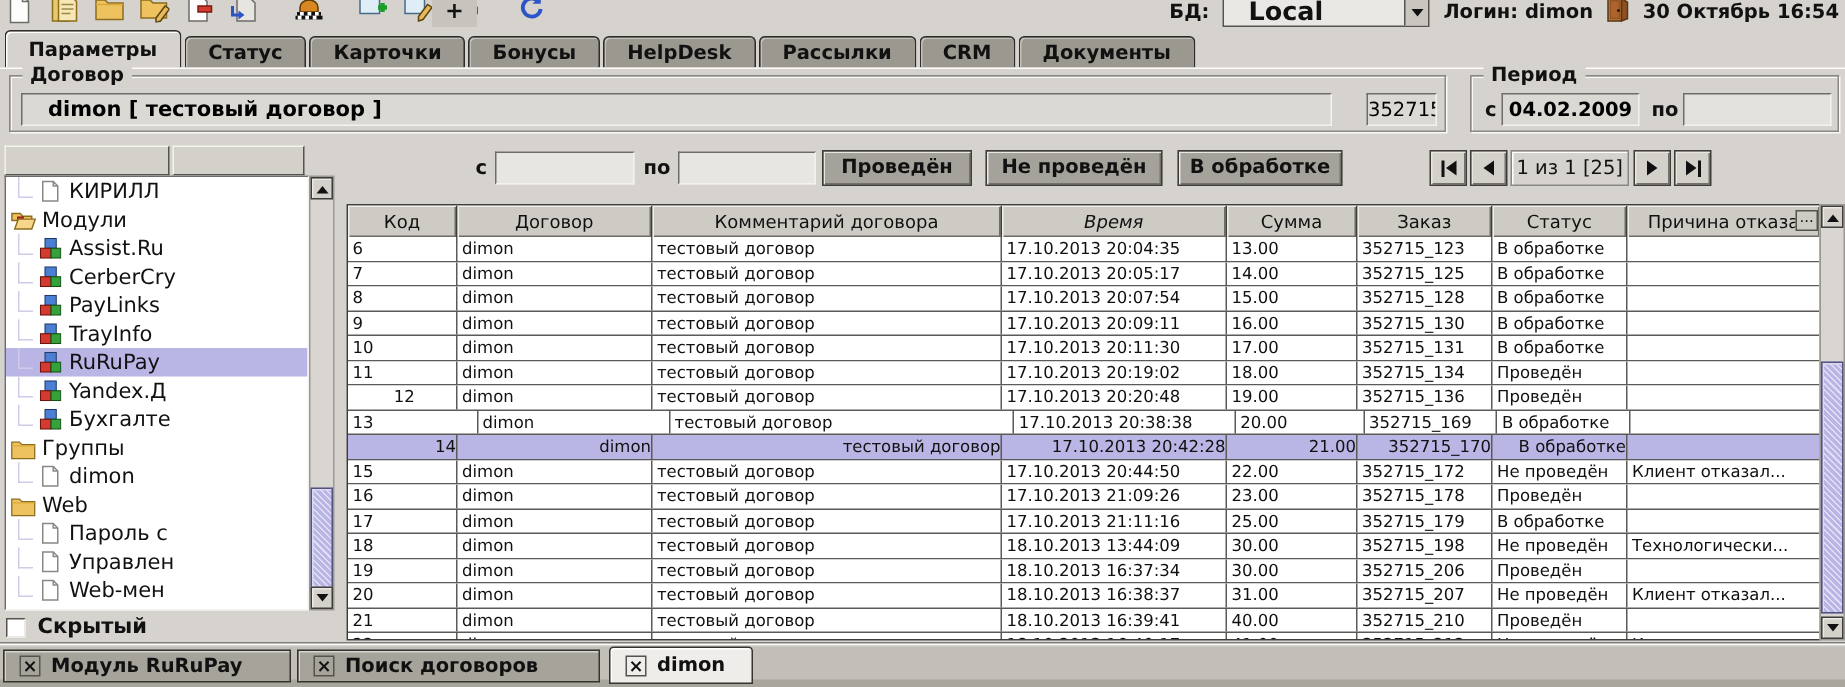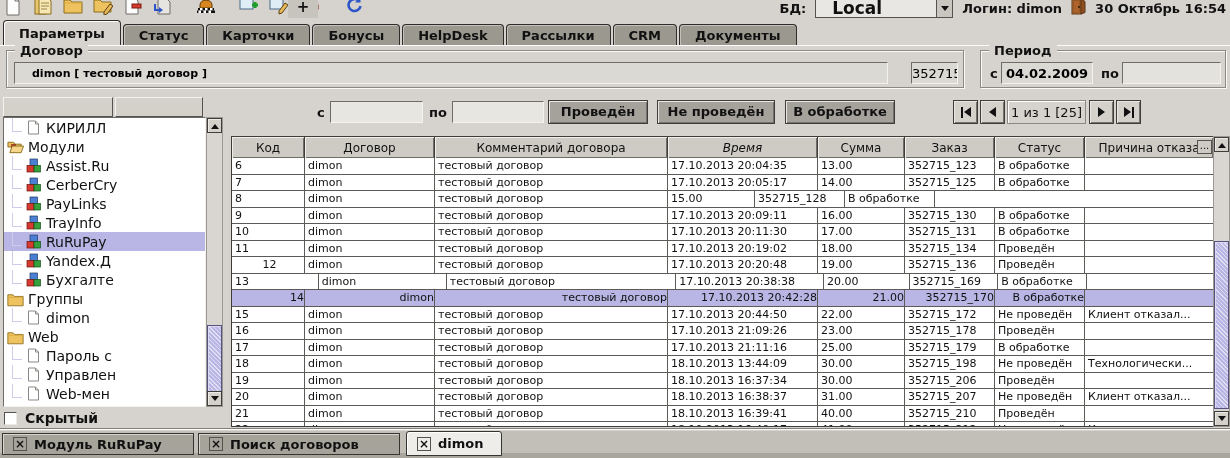--- a/index.html
+++ b/index.html
@@ -39,21 +39,21 @@
   
   .content-top { position:absolute; left:0; top:45px; width:1230px; height:1px; background:#fdfcfa; }
 
   
   .fsbox { position:absolute; border:1px solid #8a8884; box-shadow:inset 1px 1px 0 rgba(255,255,255,.85), 1px 1px 0 rgba(255,255,255,.85); }
   .fslegend { position:absolute; top:-8px; left:8px; background:#d6d3ce; padding:0 5px; font-weight:bold; font-size:13px; }
   #contract-box { left:6px; top:50px; width:958px; height:38px; }
   #period-box   { left:980px; top:50px; width:246px; height:38px; }
   .field { position:absolute; font-size:13px; }
   input.fld { font-family:inherit; font-size:13px; outline:none; }
-  #contract-input { left:7px; top:11px; width:874px; height:22px; background:#dbd9d4; font-weight:bold; font-size:11px; padding-left:17px; }
+  #contract-input { left:7px; top:11px; width:874px; height:22px; background:#dbd9d4; font-weight:bold; font-size:14px; padding-left:17px; }
   #contract-code  { left:904px; top:11px; width:47px; height:22px; background:#dbd9d4; text-align:center; font-size:13px; }
   #period-from-label { left:9px; top:15px; font-weight:bold; }
   #period-from { left:20px; top:11px; width:92px; height:22px; background:#dbd9d4; font-weight:bold; text-align:center; }
   #period-to-label { left:120px; top:15px; font-weight:bold; }
   #period-to { left:141px; top:11px; width:99px; height:22px; background:#e4e2dd; }
 
   
   .lp-headers { position:absolute; left:3px; top:97px; width:203px; height:20px; display:flex; }
   .lp-h { height:20px; background:#d4d1cb; border:1px solid; border-color:#f4f2ee #55534f #55534f #f4f2ee; }
   .lp-h.c1 { width:110px; } .lp-h.c2 { width:88px; margin-left:2px; }
@@ -491,20 +491,21 @@
       <div class="gc" style="width: 150px;">17.10.2013 20:05:17</div>
       <div class="gc" style="width: 87px;">14.00</div>
       <div class="gc" style="width: 90px;">352715_125</div>
       <div class="gc" style="width: 90px;">В обработке</div>
       <div class="gc" style="width: 128px;"></div>
     </div>
     <div class="grow">
       <div class="gc" style="width: 73px;">8</div>
       <div class="gc" style="width: 130px;">dimon</div>
       <div class="gc" style="width: 233px;">тестовый договор</div>
+      <div class="gc" style="width: 150px;">17.10.2013 20:07:54</div>
       <div class="gc" style="width: 87px;">15.00</div>
       <div class="gc" style="width: 90px;">352715_128</div>
       <div class="gc" style="width: 90px;">В обработке</div>
       <div class="gc" style="width: 128px;"></div>
     </div>
     <div class="grow">
       <div class="gc" style="width: 73px;">9</div>
       <div class="gc" style="width: 130px;">dimon</div>
       <div class="gc" style="width: 233px;">тестовый договор</div>
       <div class="gc" style="width: 150px;">17.10.2013 20:09:11</div>

